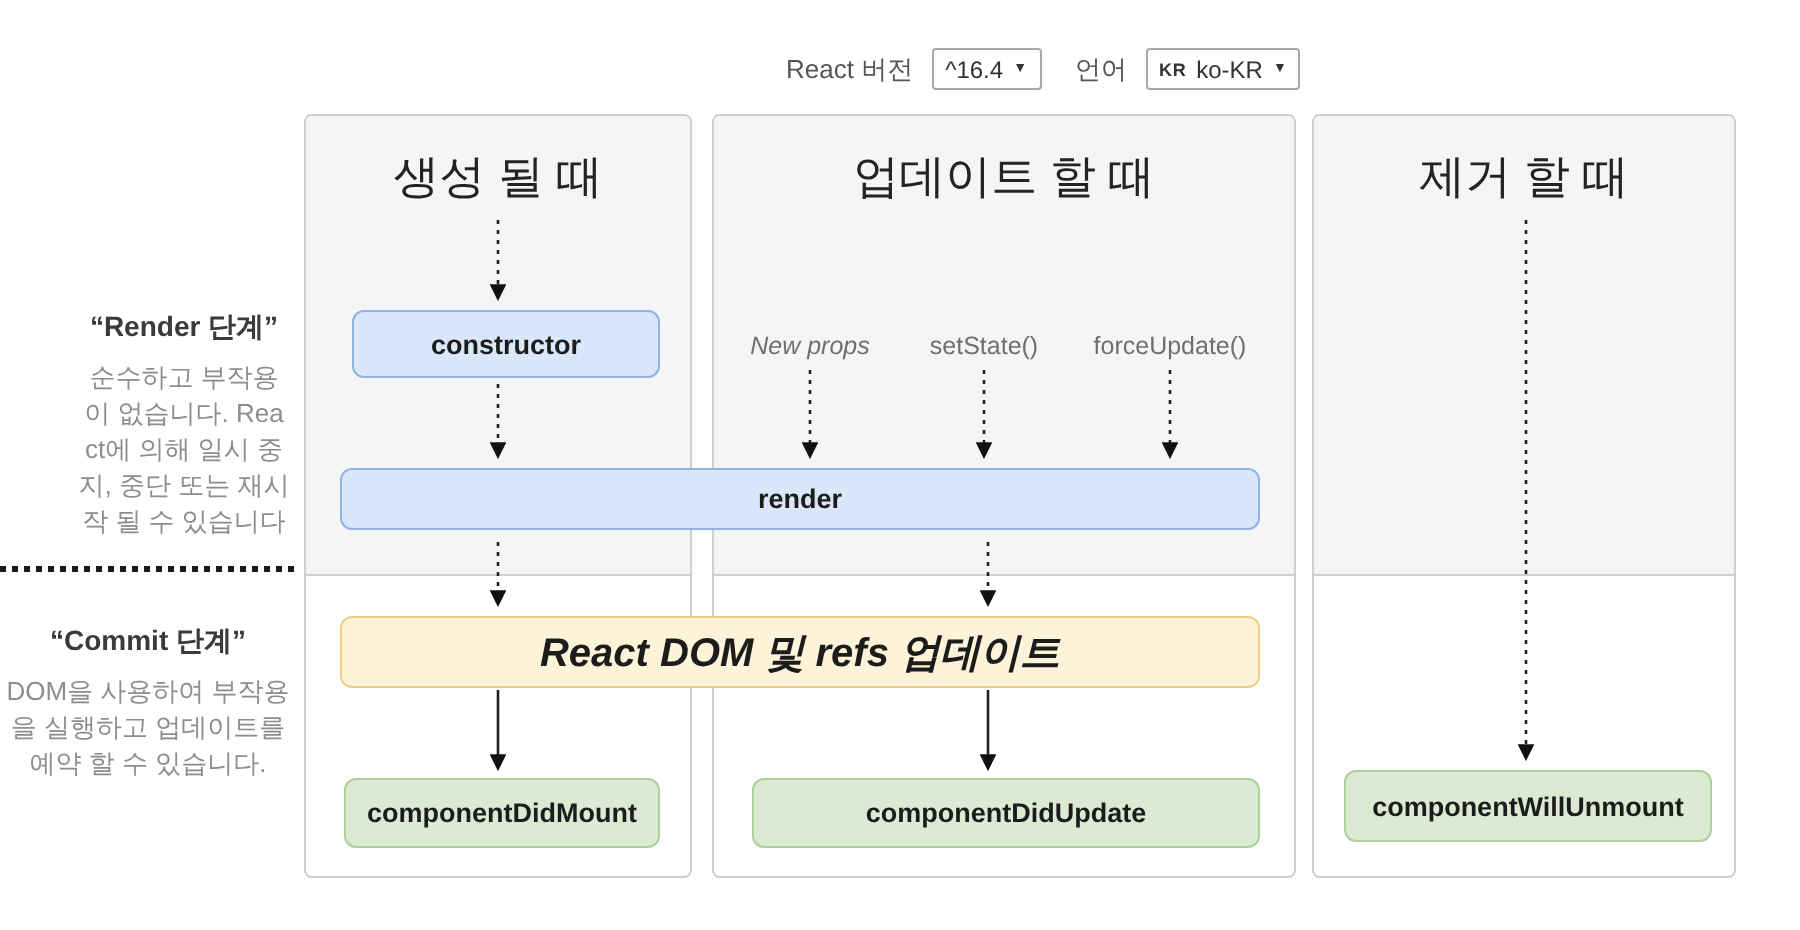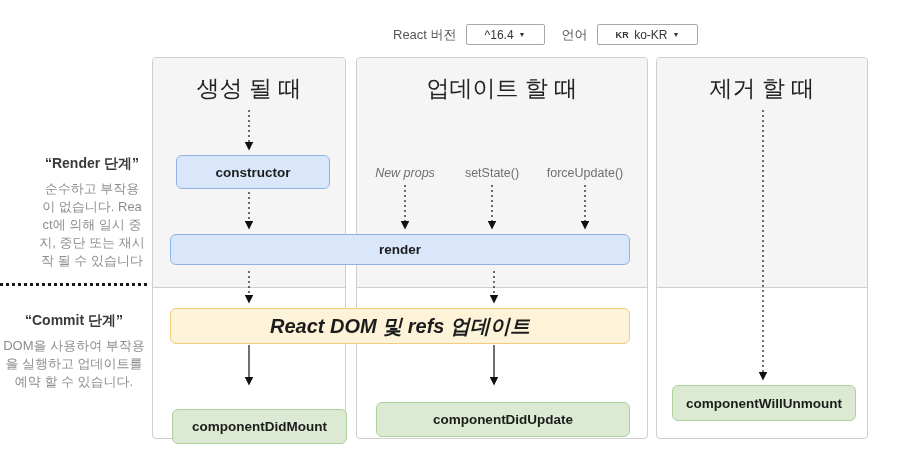--- a/index.html
+++ b/index.html
@@ -30,21 +30,21 @@
   .tb-label { color: #555; }
   .tb-label.lang { margin-left: 8px; }
   .select {
     display: inline-flex;
     align-items: center;
     gap: 5px;
     height: 21px;
     border: 1px solid #a8a8a8;
     border-radius: 2px;
     background: #fff;
-    padding: 0 18px;
+    padding: 0 6px;
     font-size: 12px;
     color: #333;
     cursor: pointer;
   }
   .caret { font-size: 7px; color: #333; }
   .kr-badge { font-size: 9px; font-weight: bold; letter-spacing: 0.3px; }
 
   
   .sidebar { position: absolute; left: 0; top: 57px; width: 148px; }
   .phase-note { position: absolute; left: 0; width: 148px; text-align: center; }
@@ -115,22 +115,22 @@
     cursor: pointer;
   }
   .blue   { background: var(--blue-fill, #dae7fb);  border-color: var(--blue-border, #8fb4e3); }
   .yellow { background: var(--yellow-fill, #fcf3d8); border-color: var(--yellow-border, #f0cd82);
             font-style: italic; font-weight: 600; font-size: 20px; cursor: default; }
   .green  { background: var(--green-fill, #dcead4);  border-color: var(--green-border, #aed09a); }
 
   .box-constructor { left: 176px; top: 155px; width: 154px; height: 34px; }
   .box-render      { left: 170px; top: 234px; width: 460px; height: 31px; }
   .box-reactdom    { left: 170px; top: 308px; width: 460px; height: 36px; }
-  .box-didmount    { left: 172px; top: 409px; width: 175px; height: 35px; }
-  .box-didupdate   { left: 376px; top: 402px; width: 254px; height: 35px; }
+  .box-didmount    { left: 172px; top: 389px; width: 158px; height: 35px; }
+  .box-didupdate   { left: 376px; top: 389px; width: 254px; height: 35px; }
   .box-willunmount { left: 672px; top: 385px; width: 184px; height: 36px; }
 
   
   .trigger {
     position: absolute;
     top: 166px;
     transform: translateX(-50%);
     font-size: 12.5px;
     color: #6f6f6f;
     white-space: nowrap;

